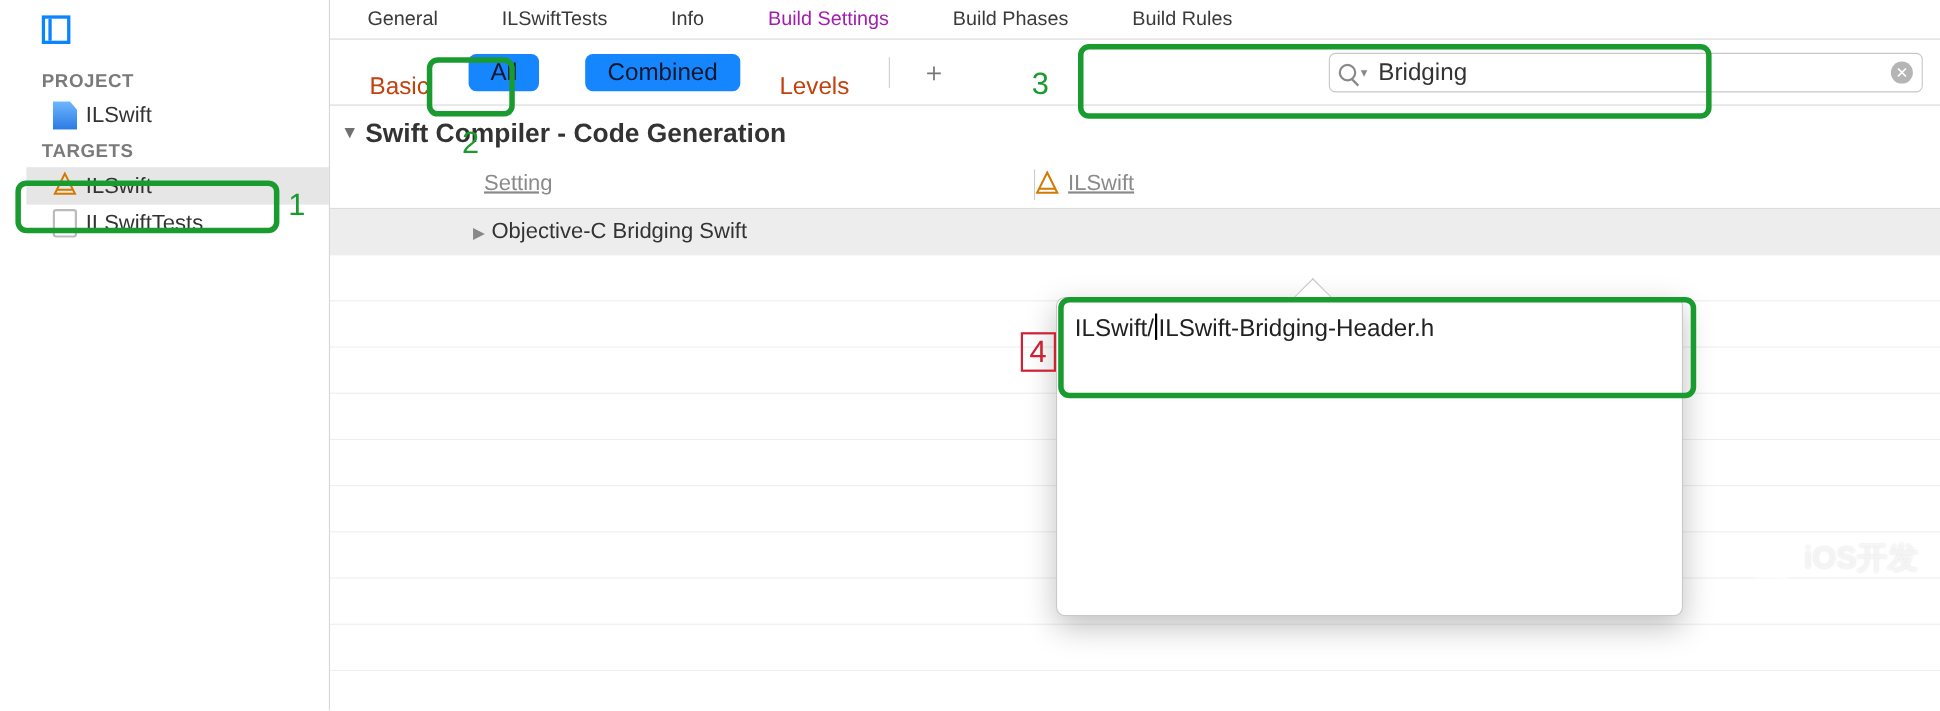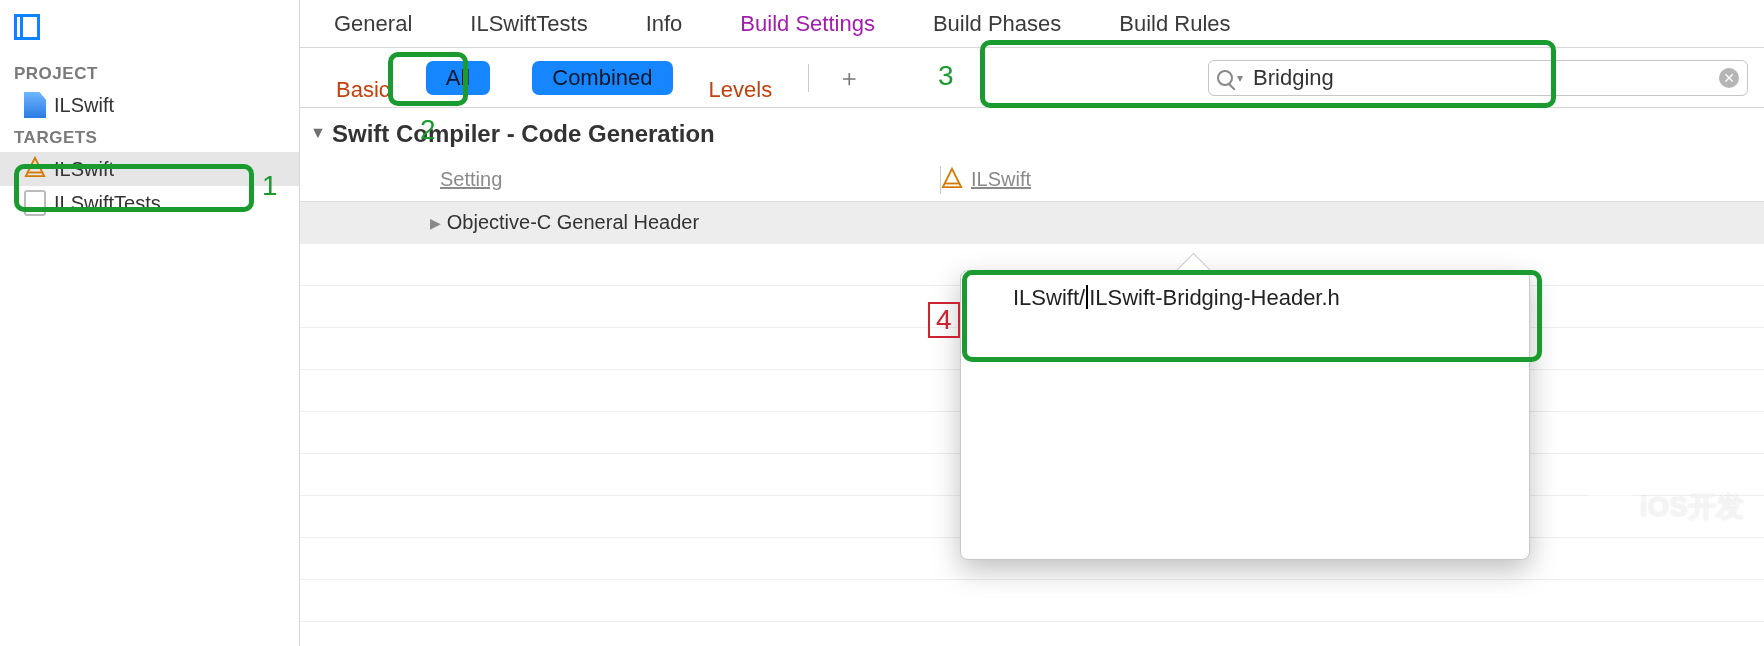--- a/index.html
+++ b/index.html
@@ -14,20 +14,21 @@
     position: relative;
   }
   .root { display: flex; height: 100%; }
 
   
   .sidebar {
     width: 300px;
     border-right: 1px solid #d7d7d7;
     padding-top: 8px;
     background: #fff;
+    padding-left: 24px;
   }
   .nav-icon {
     width: 26px; height: 26px;
     border: 3px solid #0a84ff;
     margin: 6px 0 18px 14px;
     position: relative;
   }
   .nav-icon::before {
     content: "";
     position: absolute;
@@ -71,25 +72,25 @@
   
   .main {
     flex: 1;
     display: flex;
     flex-direction: column;
     position: relative;
   }
   .tabs {
     display: flex;
     align-items: center;
-    height: 48px;
+    height: 36px;
     border-bottom: 1px solid #d7d7d7;
     padding: 0 30px;
     gap: 50px;
-    font-size: 22px;
+    font-size: 18px;
     color: #3a3a3a;
   }
   .tabs .tab { cursor: default; padding: 0 4px; }
   .tabs .tab.active { color: #a21caf; }
 
   .filterbar {
     display: flex;
     align-items: center;
     height: 60px;
     border-bottom: 1px solid #d7d7d7;
@@ -195,21 +196,21 @@
     content:"";
     position:absolute;
     top:-13px; left:220px;
     width:24px; height:24px;
     background:#fff;
     border-left:1px solid #c9c9c9;
     border-top:1px solid #c9c9c9;
     transform: rotate(45deg);
   }
   .popover .value {
-    font-size:22px; color:#222;margin-left:36px;
+    font-size:22px; color:#222;
   }
   .cursor {
     display:inline-block; width:2px; height:24px; background:#000;
     vertical-align:-4px; margin:0 1px;
   }
 
   
   .hl {
     position:absolute; border:5px solid #1a9b2f; border-radius:10px;
     pointer-events:none;
@@ -314,21 +315,21 @@
                 <line x1="4" y1="18" x2="20" y2="18" stroke="#d37b00" stroke-width="2"></line>
               </svg>
           </span>
           <span>ILSwift</span>
         </div>
       </div>
 
       <div class="row sel">
         <div class="k">
           <span class="tri">▶</span>
-          <span>Objective-C General Header</span>
+          <span>Objective-C Bridging Swift</span>
         </div>
       </div>
       <div class="row">
           <div class="k"></div>
         </div>
       <div class="row">
           <div class="k"></div>
         </div>
       <div class="row">
           <div class="k"></div>

